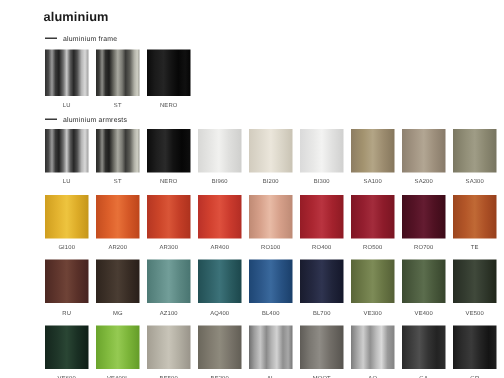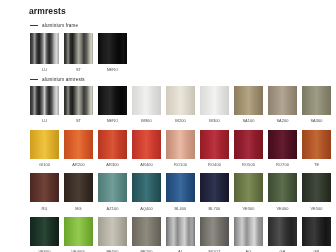--- a/index.html
+++ b/index.html
@@ -86,21 +86,21 @@
     width: 29px;
     margin-bottom: 6.5px;
   }
   .grid-cell .swatch { height: 29px; }
 </style>
 </head>
 <body>
 
 <div class="page">
 
-  <div class="page-title">armrests</div>
+  <div class="page-title">aluminium</div>
 
   <div class="section-head frame-head">
     <span class="section-rule"></span>
     <span>aluminium frame</span>
   </div>
 
   <div class="frame-row" id="frame-row">
       <div class="swatch-cell">
         <span class="swatch" style="background: linear-gradient(90deg, rgb(46, 46, 46) 0%, rgb(74, 74, 74) 8%, rgb(154, 154, 154) 16%, rgb(58, 58, 58) 24%, rgb(31, 31, 31) 32%, rgb(110, 110, 110) 42%, rgb(201, 201, 201) 50%, rgb(90, 90, 90) 58%, rgb(38, 38, 38) 66%, rgb(78, 78, 78) 74%, rgb(181, 181, 181) 84%, rgb(216, 216, 216) 92%, rgb(158, 158, 158) 100%);"></span>
         <span class="swatch-label">LU</span>

